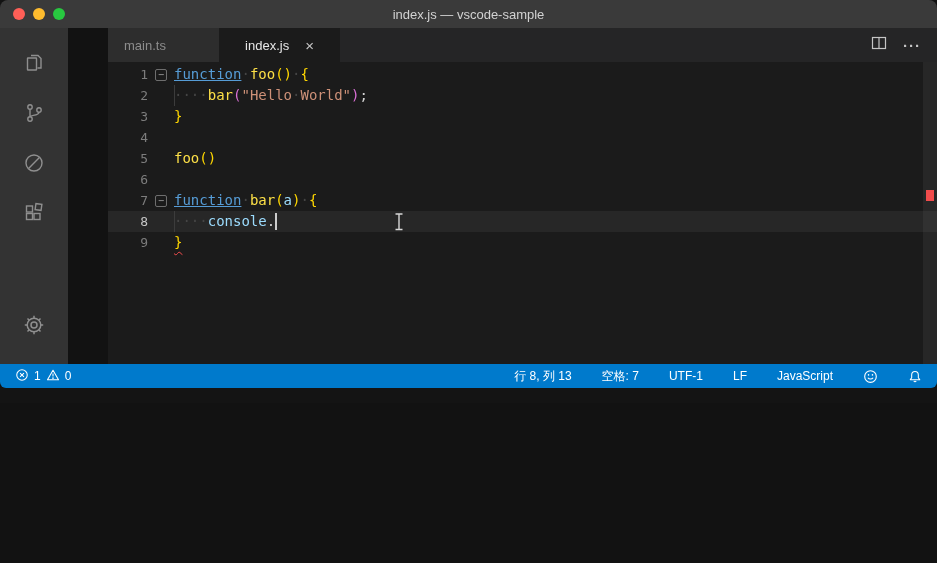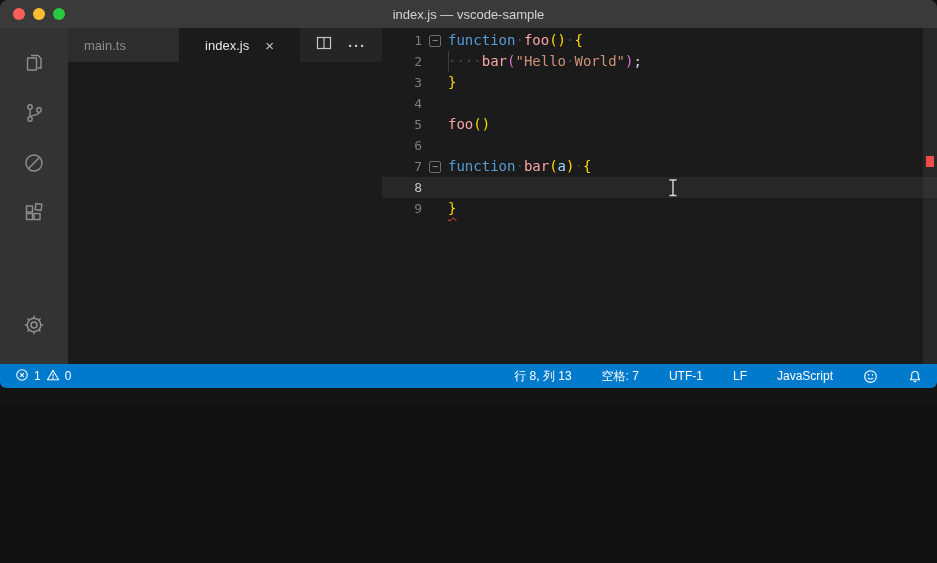--- a/index.html
+++ b/index.html
@@ -17,22 +17,22 @@
   .title { font-size:13px; color:#d2d2d2; }
 
   
   .main { flex:1; display:flex; min-height:0; }
   .activitybar { width:68px; background:#333333; display:flex; flex-direction:column;
                  align-items:center; padding-top:10px; flex:0 0 auto; }
   .ab-icon { width:48px; height:50px; display:flex; align-items:center; justify-content:center; }
   .ab-spacer { flex:1; }
   .ab-bottom { margin-bottom:14px; }
 
-  .editor-group { flex:1; display:flex; flex-direction:row; min-width:0;
-                  background:#1b1b1b; }
+  .editor-group { flex:1; display:flex; flex-direction:column; min-width:0;
+                  background:#1b1b1b;margin-left:40px; }
 
   
   .tabbar { height:34px; background:#252526; display:flex; align-items:stretch; flex:0 0 auto; }
   .tab { display:flex; align-items:center; padding:0 16px; font-size:13px;
          border-right:1px solid #1b1b1b; cursor:default; }
   .tab.inactive { background:#2d2d2d; color:#8d8d8d; min-width:112px; }
   .tab.active { background:#1b1b1b; color:#e6e6e6; min-width:120px;justify-content:center; }
   .tab .close { margin-left:16px; color:#c5c5c5; font-size:15px; line-height:1; }
   .tab-actions { margin-left:auto; display:flex; align-items:center; gap:16px; padding:0 16px;
                  color:#c5c5c5; }
@@ -46,21 +46,21 @@
   .line.current { background:rgba(255,255,255,0.055); }
   .ln { width:40px; text-align:right; color:#7d7d7d; font-size:13px; flex:0 0 auto;
         font-family:"DejaVu Sans Mono","Liberation Mono",monospace; }
   .line.current .ln { color:#c6c6c6; }
   .fold-col { width:26px; flex:0 0 auto; display:flex; align-items:center; justify-content:center; }
   .fold-box { width:12px; height:12px; border:1px solid #6e6e6e; border-radius:2px;
               color:#9a9a9a; font-size:10px; line-height:9px; text-align:center; }
   .code { position:relative; white-space:pre; }
   .code.guide::before { content:""; position:absolute; left:0; top:0; bottom:0;
                         border-left:1px solid #3c3c3c; }
-  .tk-kw { color:#569cd6; } .tk-fn { color:#fca5a5; } .tk-var { color:#9cdcfe; }
+  .tk-kw { color:#569cd6;text-decoration:underline; } .tk-fn { color:#fde047; } .tk-var { color:#9cdcfe; }
   .tk-str { color:#ce9178; } .tk-pun { color:#d4d4d4; }
   .tk-b1 { color:#ffd700; } .tk-b2 { color:#da70d6; } .tk-ws { color:#454545; }
   .tk-err { color:#ffd700; text-decoration:underline wavy #f14c4c 1px; text-underline-offset:4px; }
   .caret { display:inline-block; width:2px; height:17px; background:#cccccc;
            vertical-align:middle; transform:translateY(-1px); }
 
   .scrollbar-thumb { position:absolute; top:0; right:0; width:14px; height:338px;
                      background:rgba(120,120,120,0.13); }
   .ruler-error { position:absolute; top:128px; right:3px; width:8px; height:11px;
                  background:#f14c4c; }
@@ -199,20 +199,21 @@
             <div class="line">
               <span class="ln">7</span>
               <span class="fold-col">
                 <span class="fold-box">−</span>
               </span>
               <span class="code"><span class="tk-kw">function</span><span class="tk-ws">·</span><span class="tk-fn">bar</span><span class="tk-b1">(</span><span class="tk-var">a</span><span class="tk-b1">)</span><span class="tk-ws">·</span><span class="tk-b1">{</span></span>
             </div>
             <div class="line current">
               <span class="ln">8</span>
               <span class="fold-col"></span>
+              <span class="code guide"><span class="tk-ws">····</span><span class="tk-var">console</span><span class="tk-pun">.</span><span class="caret"></span></span>
             </div>
             <div class="line">
               <span class="ln">9</span>
               <span class="fold-col"></span>
               <span class="code"><span class="tk-err">}</span></span>
             </div>
           </div>
         <div class="scrollbar-thumb"></div>
         <div class="ruler-error"></div>
         <div class="mouse-ibeam">

